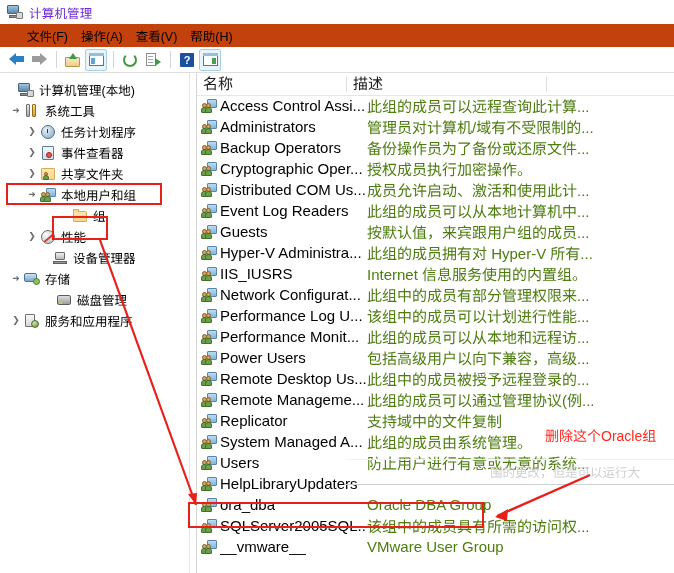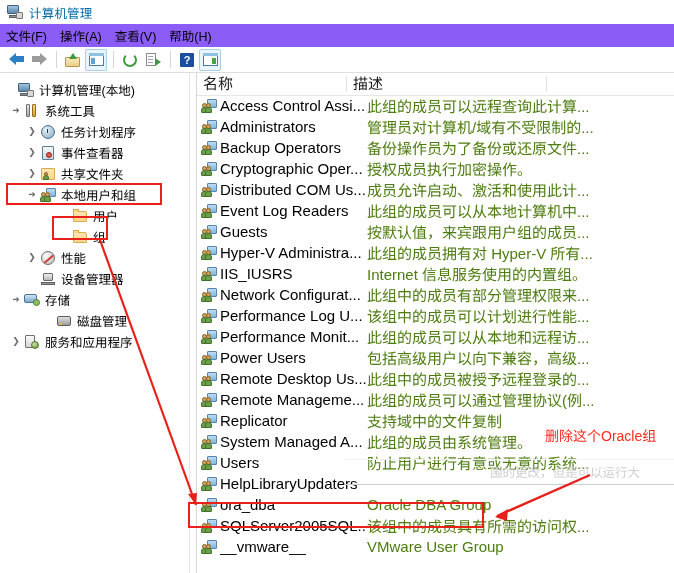--- a/index.html
+++ b/index.html
@@ -28,32 +28,32 @@
   }
   #titlebar .app-icon {
     width: 16px;
     height: 16px;
     margin-right: 6px;
     flex: 0 0 auto;
     position: relative;
   }
   .title-text {
     font-size: 12.5px;
-    color: #0369a1;
+    color: #6d28d9;
     letter-spacing: .2px;
   }
 
   
   #menubar {
     height: 23px;
     display: flex;
     align-items: flex-end;
-    padding-left: 2px;
+    padding-left: 23px;
     box-sizing: border-box;
-    background: #8b5cf6;
+    background: #c2410c;
   }
   .menu-item {
     font-size: 12.5px;
     color: #000;
     padding: 2px 9px 2px 4px;
     cursor: default;
     white-space: nowrap;
   }
 
   
@@ -634,45 +634,38 @@
       <span class="tree-ico">
         <span class="grpico">
             <span class="scr"></span>
             <span class="p1"></span>
             <span class="p2"></span>
           </span>
       </span>
       <span class="tree-label">本地用户和组</span>
     </div>
 
-    <div class="tree-row" style="padding-left:56px">
-      <span class="chev empty">›</span>
-      <span class="tree-ico">
-          <span class="folder"></span>
-        </span>
-      <span class="tree-label">用户</span>
-    </div>
 
     <div class="tree-row" style="padding-left:56px">
       <span class="chev empty">›</span>
       <span class="tree-ico">
           <span class="folder"></span>
         </span>
       <span class="tree-label">组</span>
     </div>
 
     <div class="tree-row" style="padding-left:24px">
       <span class="chev">❯</span>
       <span class="tree-ico">
           <span class="perfico"></span>
         </span>
       <span class="tree-label">性能</span>
     </div>
 
-    <div class="tree-row" style="padding-left:24px">
+    <div class="tree-row" style="padding-left:36px">
       <span class="chev empty">›</span>
       <span class="tree-ico">
         <span class="devico">
             <span class="body"></span>
             <span class="stand"></span>
           </span>
       </span>
       <span class="tree-label">设备管理器</span>
     </div>
 

